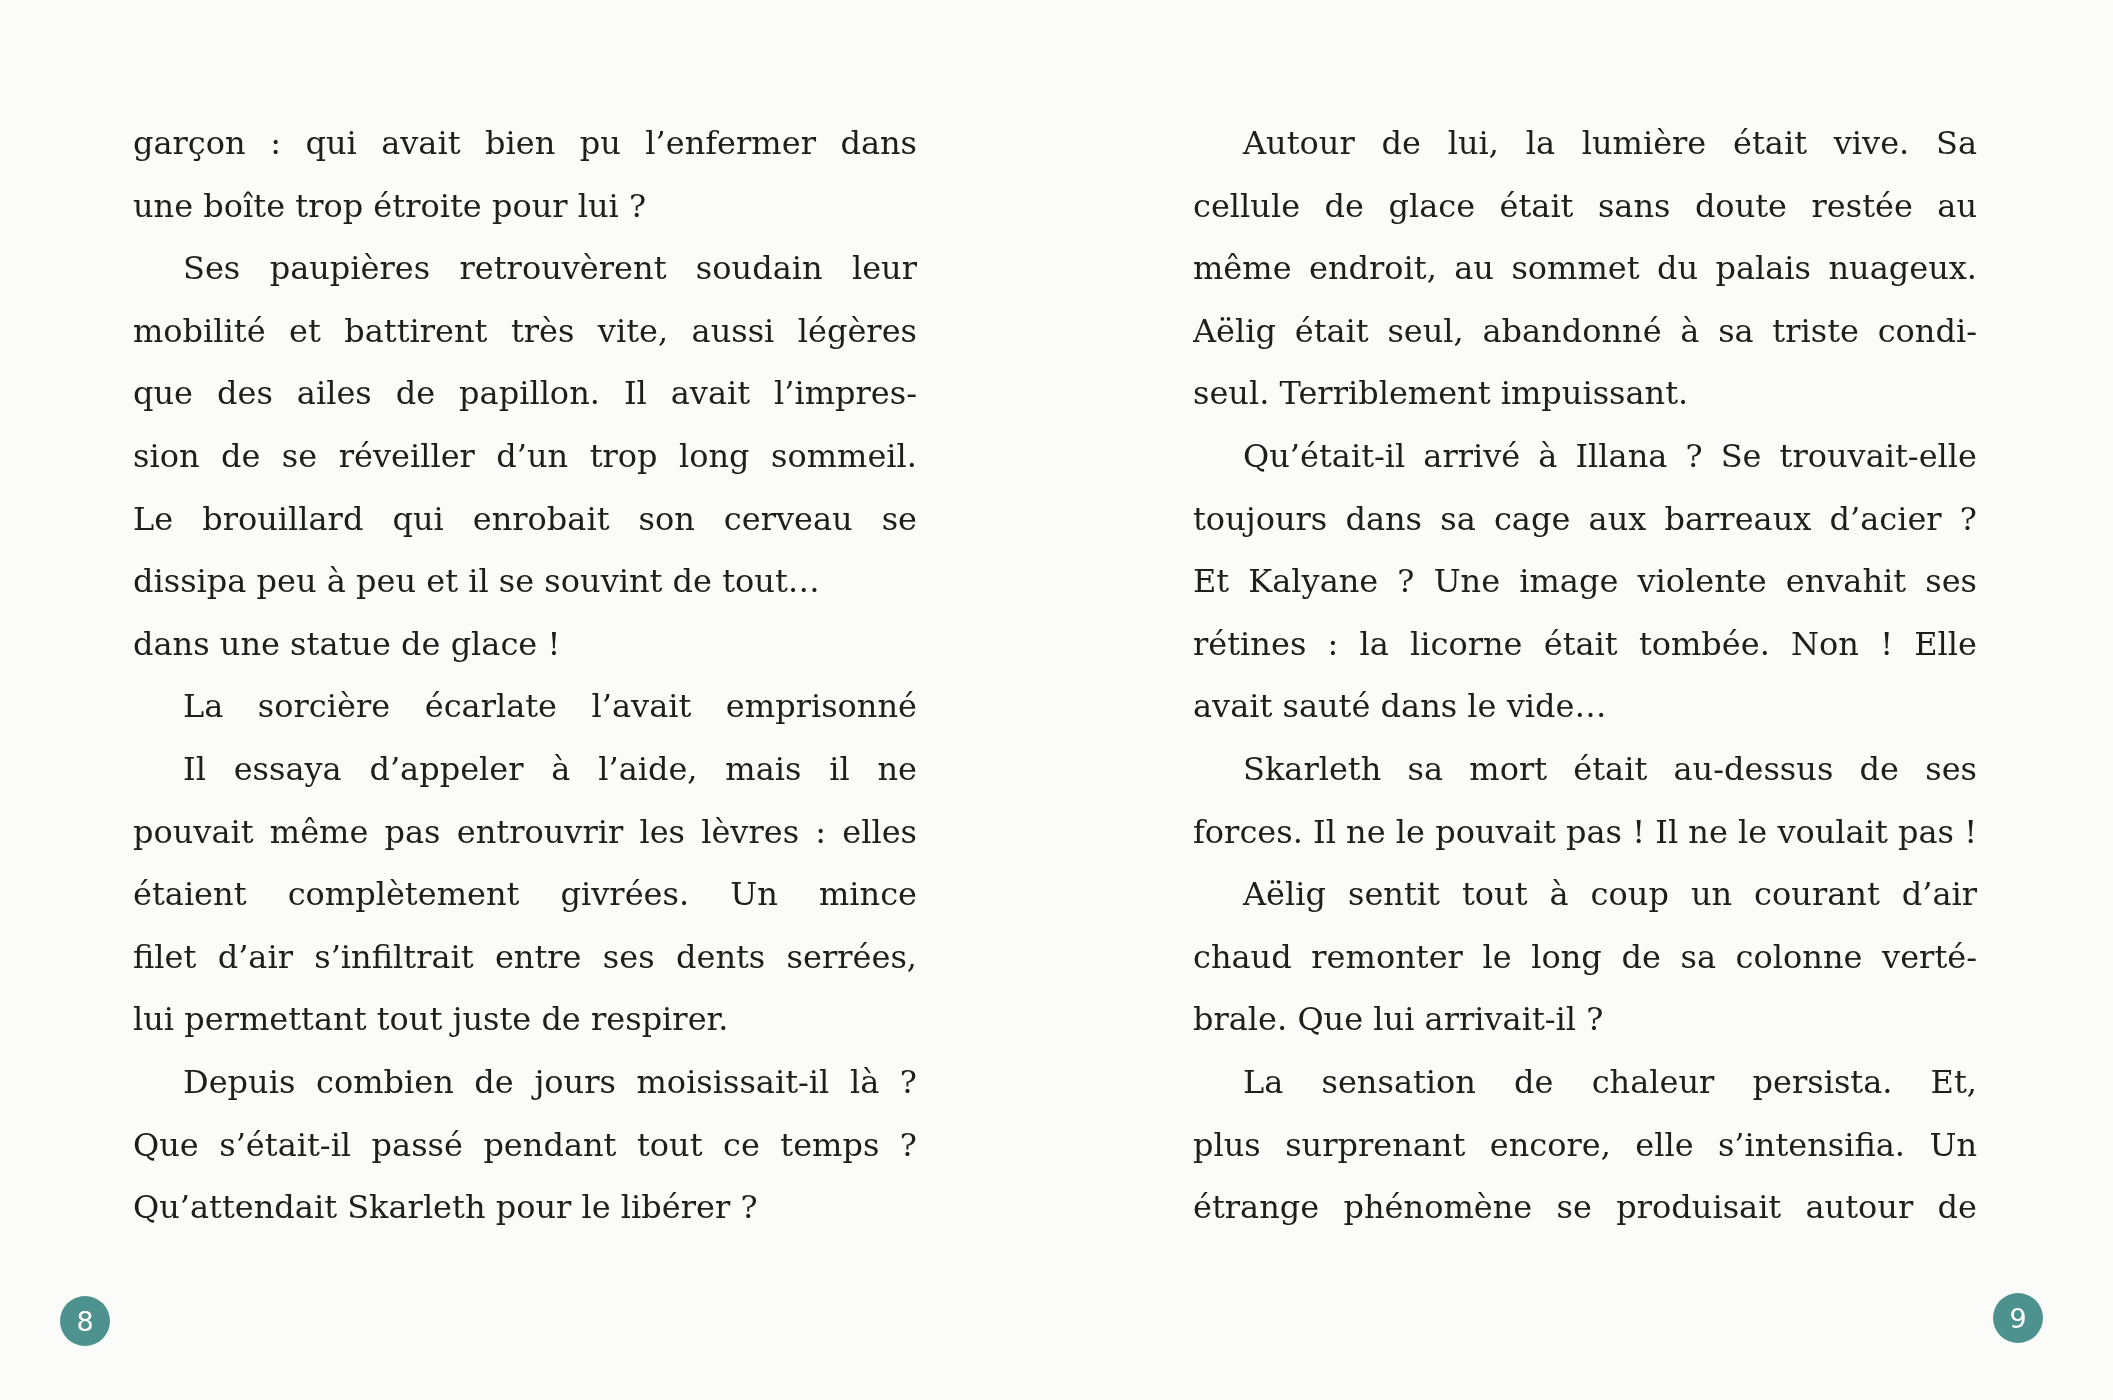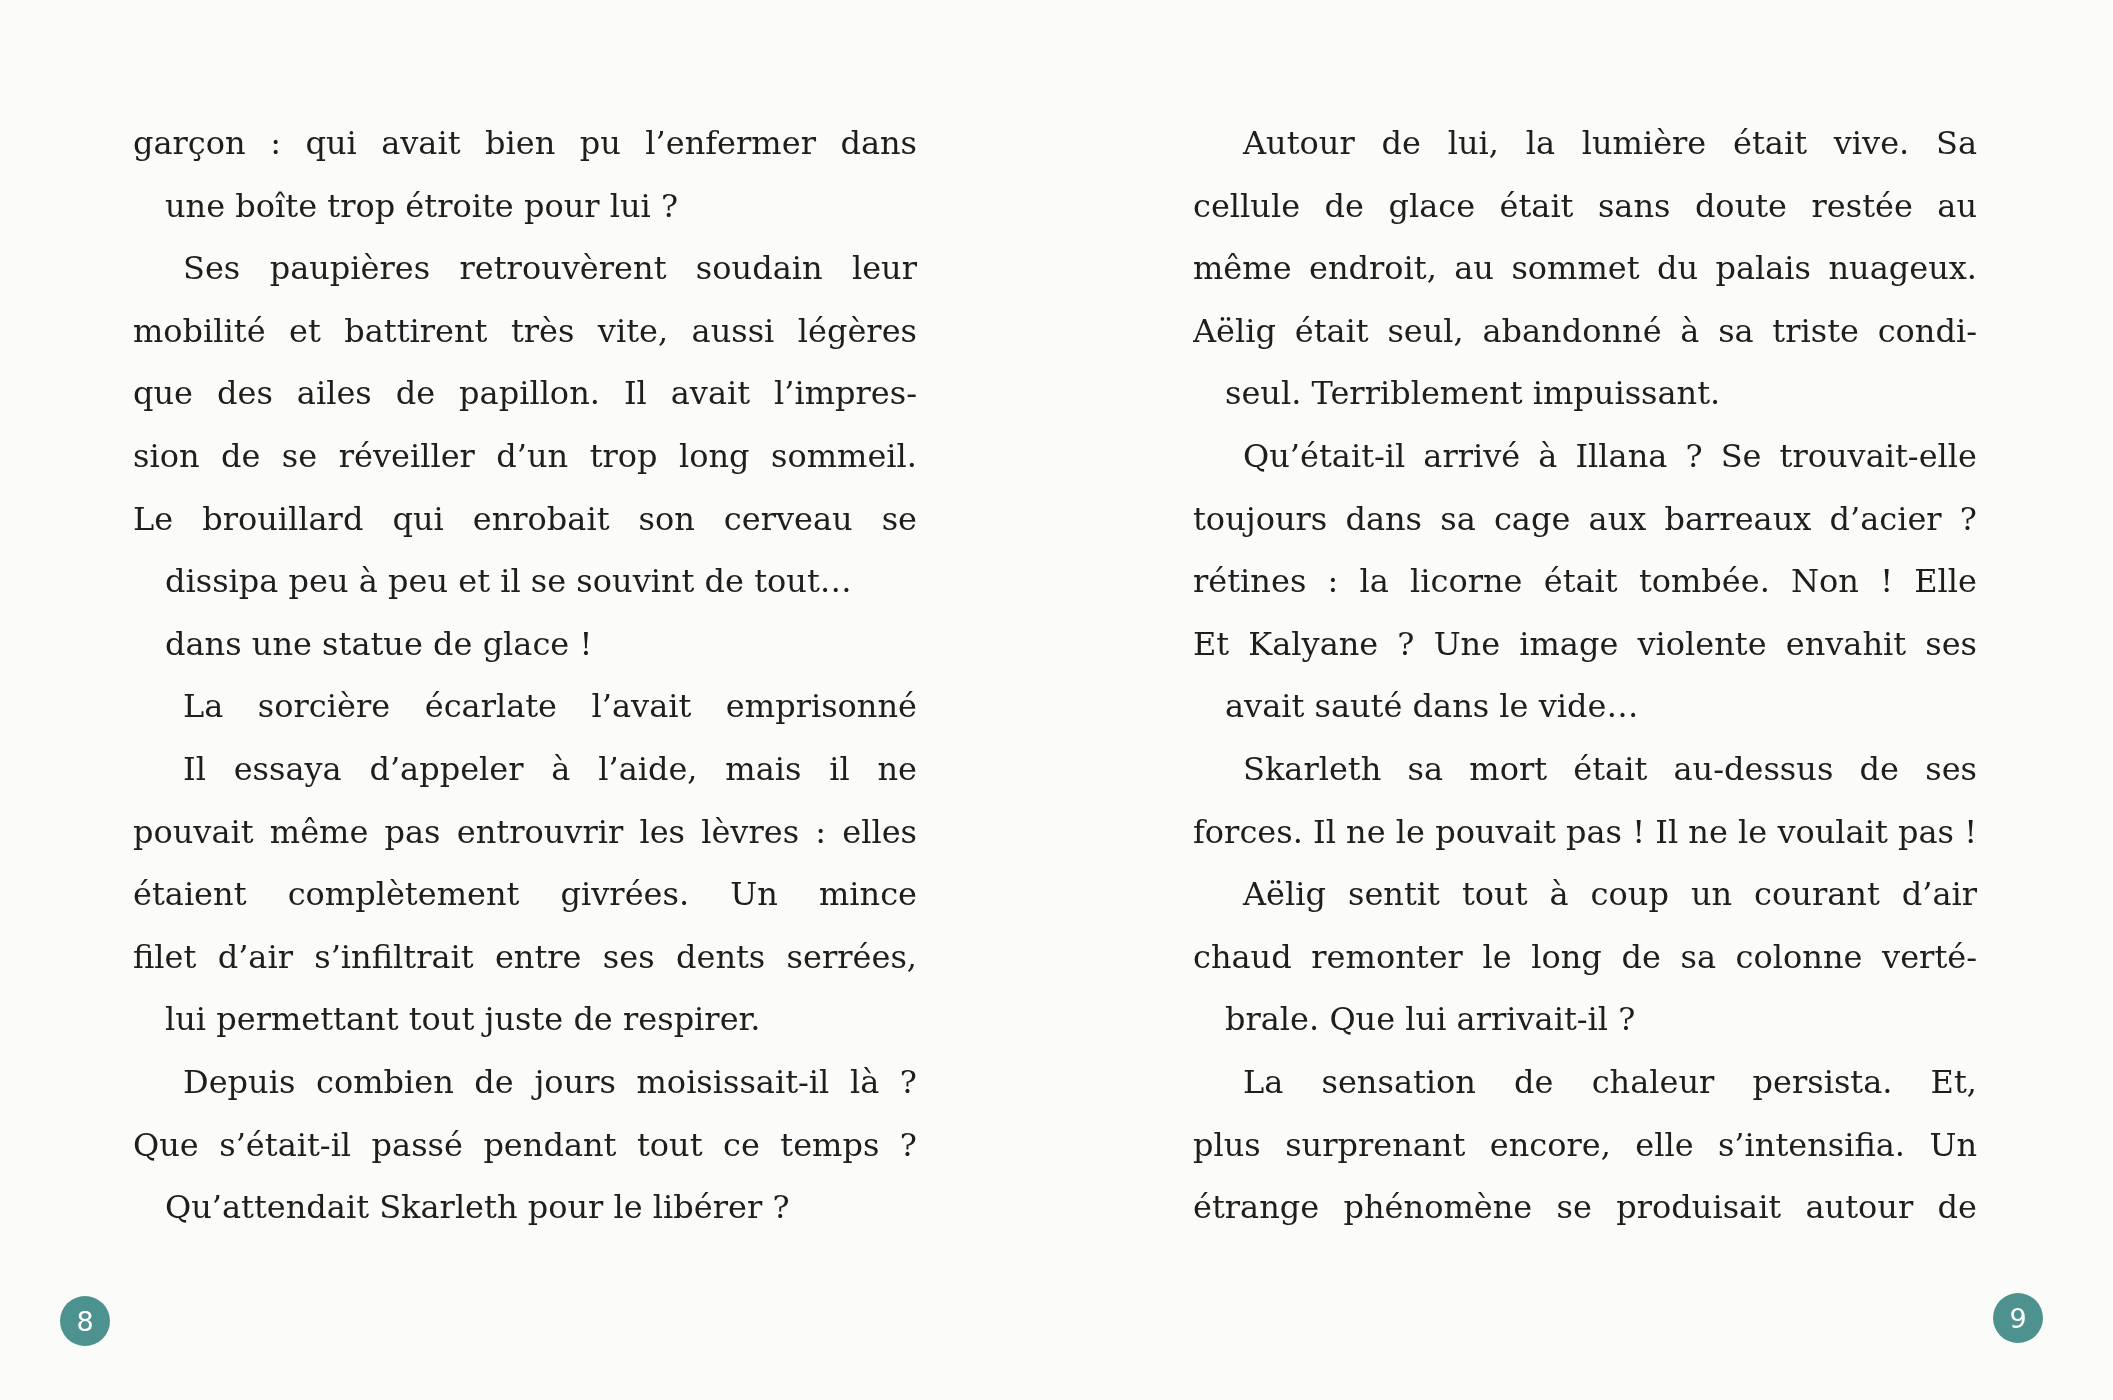--- a/index.html
+++ b/index.html
@@ -21,21 +21,21 @@
   .col-right { left: 1193px; }
   .line {
     margin: 0;
     font-size: 32px;
     line-height: 62.6px;
     height: 62.6px;
     overflow: hidden;
     text-align: justify;
     text-align-last: justify;
   }
-  .line.short  { text-align-last: left; margin-left: 32px; }
+  .line.short  { text-align-last: left; }
   .line.indent { text-indent: 50px; }
   .badge {
     position: absolute;
     width: 50px;
     height: 50px;
     border-radius: 50%;
     background: #4d928e;
     color: #ffffff;
     display: flex;
     align-items: center;
@@ -80,22 +80,22 @@
 
   <section>
     <div class="text-col col-right">
       <p class="line indent">Autour de lui, la lumière était vive. Sa</p>
       <p class="line">cellule de glace était sans doute restée au</p>
       <p class="line">même endroit, au sommet du palais nuageux.</p>
       <p class="line">Aëlig était seul, abandonné à sa triste condi-</p>
       <p class="line short">seul. Terriblement impuissant.</p>
       <p class="line indent">Qu’était-il arrivé à Illana ? Se trouvait-elle</p>
       <p class="line">toujours dans sa cage aux barreaux d’acier ?</p>
+      <p class="line">Et Kalyane ? Une image violente envahit ses</p>
       <p class="line">rétines : la licorne était tombée. Non ! Elle</p>
-      <p class="line">Et Kalyane ? Une image violente envahit ses</p>
       <p class="line short">avait sauté dans le vide…</p>
       <p class="line indent">Skarleth sa mort était au-dessus de ses</p>
       <p class="line">forces. Il ne le pouvait pas ! Il ne le voulait pas !</p>
       <p class="line indent">Aëlig sentit tout à coup un courant d’air</p>
       <p class="line">chaud remonter le long de sa colonne verté-</p>
       <p class="line short">brale. Que lui arrivait-il ?</p>
       <p class="line indent">La sensation de chaleur persista. Et,</p>
       <p class="line">plus surprenant encore, elle s’intensifia. Un</p>
       <p class="line">étrange phénomène se produisait autour de</p>
     </div>

